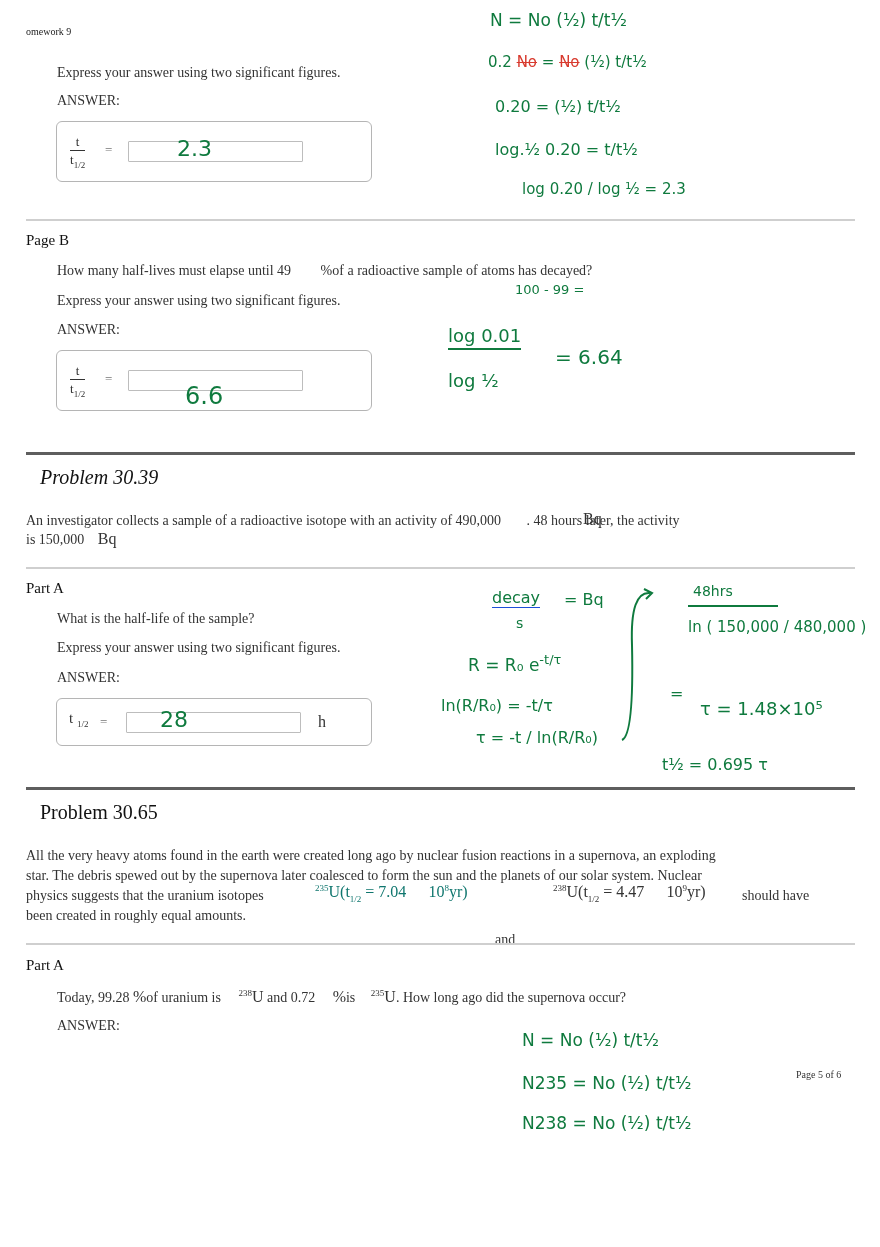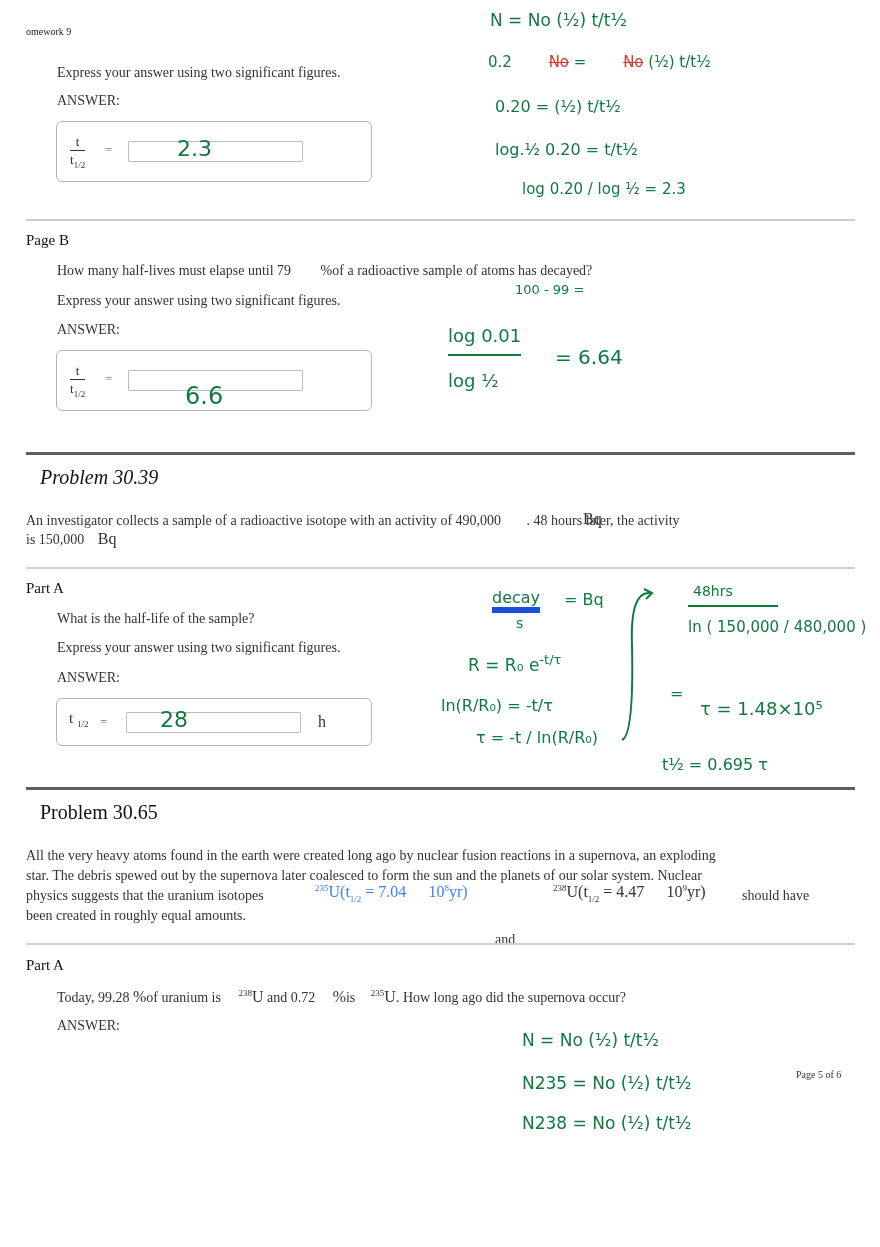--- a/index.html
+++ b/index.html
@@ -13,21 +13,21 @@
   .rule-light { height:2px; background:#cfcfcf; left:26px; width:829px; }
   .rule-dark { height:3px; background:#5e5e5e; left:26px; width:829px; }
   .answer-box { border:1px solid #b5b5b5; border-radius:6px; background:#fff; }
   .input { border:1px solid #bdbdbd; background:#fff; border-radius:1px; }
   .frac { display:inline-block; text-align:center; font-size:13px; color:#333; line-height:1; }
   .frac .num { display:block; border-bottom:1px solid #333; padding:0 4px 2px; }
   .frac .den { display:block; padding-top:2px; }
   sub, sup { font-size:9px; }
   .eq { font-size:13px; color:#777; }
   .hw { font-family:"DejaVu Sans", sans-serif; color:#0f7a3e; white-space:nowrap; }
-  .hw-red { color:#d83a2e; text-decoration:line-through;margin-left:32px; }
+  .hw-red { color:#d83a2e; text-decoration:line-through; }
   .big { font-size:17px; }
   .page-num { font-size:10px; color:#333; left:796px; top:1069px; }
 </style>
 </head>
 <body>
 
 <div class="abs header">omework 9</div>
 
 <div class="abs txt" style="left:57px;top:65px;">Express your answer using two significant figures.</div>
 <div class="abs txt" style="left:57px;top:93px;">ANSWER:</div>
@@ -45,39 +45,39 @@
 <div class="abs hw" style="left:490px;top:10px;font-size:17px;">N = No (½) t/t½</div>
 <div class="abs hw" style="left:488px;top:53px;font-size:15px;">0.2 <span class="hw-red">No</span> = <span class="hw-red">No</span> (½) t/t½</div>
 <div class="abs hw" style="left:495px;top:97px;font-size:16px;">0.20 = (½) t/t½</div>
 <div class="abs hw" style="left:495px;top:140px;font-size:16px;">log.½ 0.20 = t/t½</div>
 <div class="abs hw" style="left:522px;top:180px;font-size:15px;">log 0.20 / log ½ = 2.3</div>
 
 <div class="abs rule-light" style="top:219px;"></div>
 
 <div class="abs part" style="left:26px;top:232px;">Page B</div>
 <div class="abs txt" style="left:57px;top:263px;">
-  <span>How many half-lives must elapse until 79</span>
+  <span>How many half-lives must elapse until 49</span>
   <span style="margin-left:26px;">%</span><span>of</span>
   <span>a radioactive sample of atoms has decayed?</span>
 </div>
 <div class="abs txt" style="left:57px;top:293px;">Express your answer using two significant figures.</div>
 <div class="abs txt" style="left:57px;top:322px;">ANSWER:</div>
 <div class="abs answer-box" style="left:56px;top:350px;width:314px;height:59px;">
   <div class="abs frac" style="left:13px;top:13px;">
     <span class="num">t</span>
     <span class="den"><span>t</span><sub>1/2</sub></span>
   </div>
   <span class="abs eq" style="left:48px;top:20px;">=</span>
   <div class="abs input" style="left:71px;top:19px;width:173px;height:19px;">
     <span class="abs hw" style="left:56px;top:-8px;font-size:24px;margin-top:19px;">6.6</span>
   </div>
 </div>
 
 <div class="abs hw" style="left:515px;top:282px;font-size:13px;">100 - 99 =</div>
-<div class="abs hw" style="left:448px;top:325px;font-size:18px;border-bottom:2px solid #0f7a3e;padding-bottom:8px;">log 0.01</div>
+<div class="abs hw" style="left:448px;top:325px;font-size:18px;border-bottom:2px solid #0f7a3e;padding-bottom:2px;">log 0.01</div>
 <div class="abs hw" style="left:448px;top:370px;font-size:18px;">log ½</div>
 <div class="abs hw" style="left:555px;top:345px;font-size:20px;">= 6.64</div>
 
 <div class="abs rule-dark" style="top:452px;"></div>
 
 <div class="abs problem-title" style="left:40px;top:466px;font-style:italic;">Problem 30.39</div>
 <div class="abs txt" style="left:26px;top:513px;">
   <span>An investigator collects a sample of a radioactive isotope with an activity of 490,000</span>
   <span style="margin-left:22px;">. 48 hours later, the activity</span>
 </div>
@@ -95,21 +95,21 @@
 <div class="abs txt" style="left:57px;top:670px;">ANSWER:</div>
 <div class="abs answer-box" style="left:56px;top:698px;width:314px;height:46px;">
   <span class="abs" style="left:12px;top:11px;font-size:15px;color:#333;"><span>t</span> <sub>1/2</sub></span>
   <span class="abs eq" style="left:43px;top:15px;">=</span>
   <div class="abs input" style="left:69px;top:13px;width:173px;height:19px;">
     <span class="abs hw" style="left:33px;top:-6px;font-size:22px;">28</span>
   </div>
   <span class="abs" style="left:261px;top:14px;font-size:16px;color:#333;">h</span>
 </div>
 
-<div class="abs hw" style="left:492px;top:588px;font-size:16px;border-bottom:6px solid #1d4ed8;">decay</div>
+<div class="abs hw" style="left:492px;top:588px;font-size:16px;border-bottom:1px solid #1d4ed8;">decay</div>
 <div class="abs hw" style="left:516px;top:615px;font-size:14px;">s</div>
 <div class="abs hw" style="left:564px;top:590px;font-size:16px;">= Bq</div>
 <div class="abs hw" style="left:468px;top:652px;font-size:17px;">R = R₀ e<sup style="font-size:13px;">-t/τ</sup></div>
 <div class="abs hw" style="left:441px;top:696px;font-size:16px;">ln(R/R₀) = -t/τ</div>
 <div class="abs hw" style="left:476px;top:728px;font-size:16px;">τ = -t / ln(R/R₀)</div>
 <svg class="abs" style="left:620px;top:585px;" width="40" height="160">
   <path d="M30 8 Q 10 6 12 60 Q 14 150 2 155" stroke="#0f7a3e" stroke-width="2" fill="none"></path>
   <path d="M24 4 L32 8 L26 14" stroke="#0f7a3e" stroke-width="2" fill="none"></path>
 </svg>
 <div class="abs hw" style="left:693px;top:583px;font-size:14px;">48hrs</div>
@@ -118,21 +118,21 @@
 <div class="abs hw" style="left:670px;top:684px;font-size:16px;">=</div>
 <div class="abs hw" style="left:700px;top:698px;font-size:18px;">τ = 1.48×10⁵</div>
 <div class="abs hw" style="left:662px;top:755px;font-size:16px;">t½ = 0.695 τ</div>
 
 <div class="abs rule-dark" style="top:787px;"></div>
 
 <div class="abs problem-title" style="left:40px;top:801px;">Problem 30.65</div>
 <div class="abs txt" style="left:26px;top:848px;">All the very heavy atoms found in the earth were created long ago by nuclear fusion reactions in a supernova, an exploding</div>
 <div class="abs txt" style="left:26px;top:868px;">star. The debris spewed out by the supernova later coalesced to form the sun and the planets of our solar system. Nuclear</div>
 <div class="abs txt" style="left:26px;top:888px;">physics suggests that the uranium isotopes</div>
-<div class="abs" style="left:315px;top:883px;font-size:16px;color:#3b82f6;white-space:nowrap;">
+<div class="abs" style="left:315px;top:883px;font-size:16px;color:#0f766e;white-space:nowrap;">
   <sup>235</sup><span>U(t</span><sub>1/2</sub>
   <span>= 7.04</span>
   <span style="margin-left:18px;">10</span><sup>8</sup><span>yr)</span>
 </div>
 <div class="abs txt" style="left:495px;top:932px;">and</div>
 <div class="abs" style="left:553px;top:883px;font-size:16px;color:#333;white-space:nowrap;">
   <sup>238</sup><span>U(t</span><sub>1/2</sub>
   <span>= 4.47</span>
   <span style="margin-left:18px;">10</span><sup>9</sup><span>yr)</span>
 </div>

